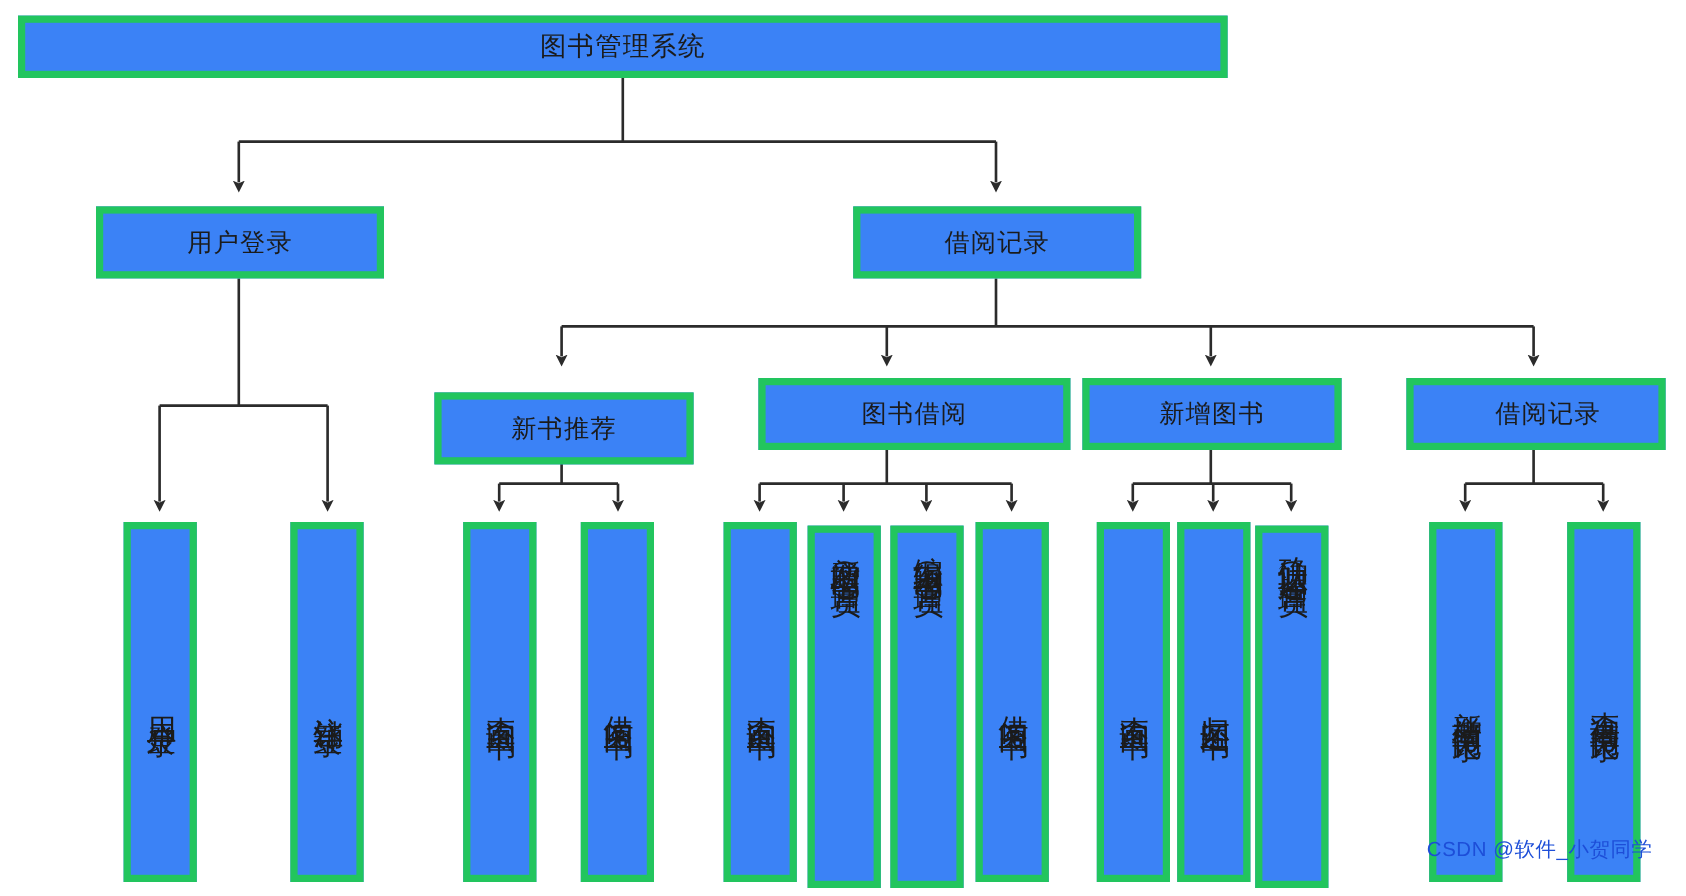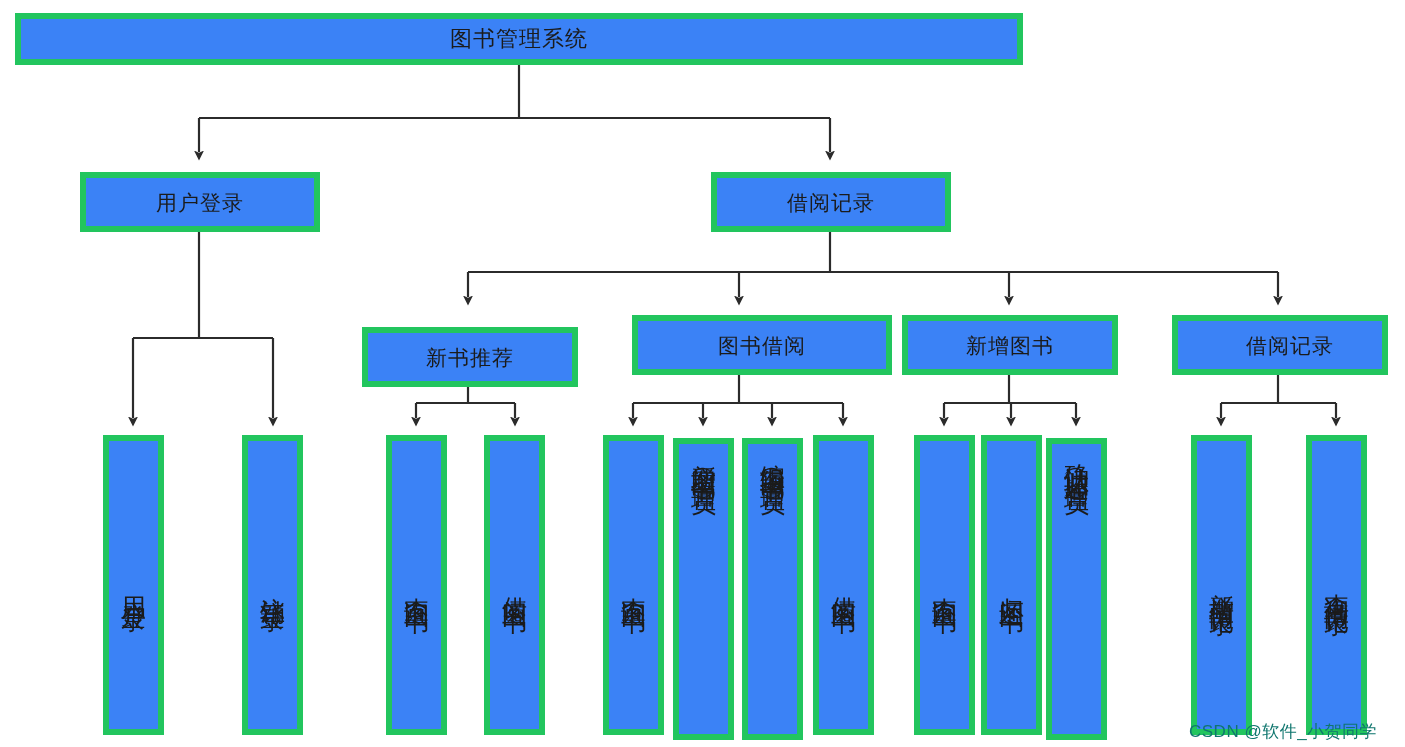--- a/index.html
+++ b/index.html
@@ -44,23 +44,23 @@
     text-orientation:upright;
     font-size:25px;
     line-height:1.0;
     letter-spacing:4px;
     white-space:nowrap;
   }
   .v.mid{align-items:center;}
 
   .watermark{
     position:absolute;
-    left:1189px;top:720px;
+    left:1189px;top:696px;
     font-size:17px;
-    color:#0f766e;
+    color:#1d4ed8;
     letter-spacing:0.5px;
     white-space:nowrap;
     z-index:5;
   }
 </style>
 </head>
 <body>
 
 <div id="canvas">
 

